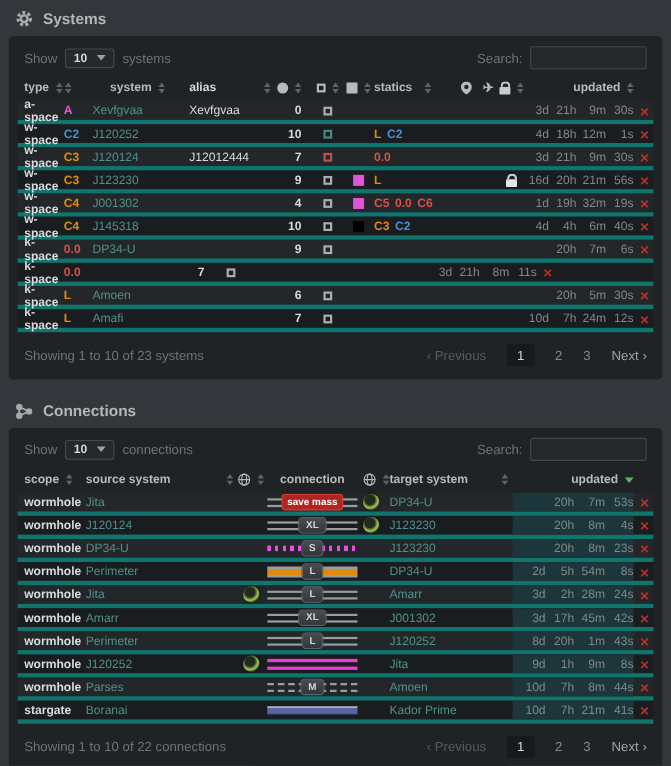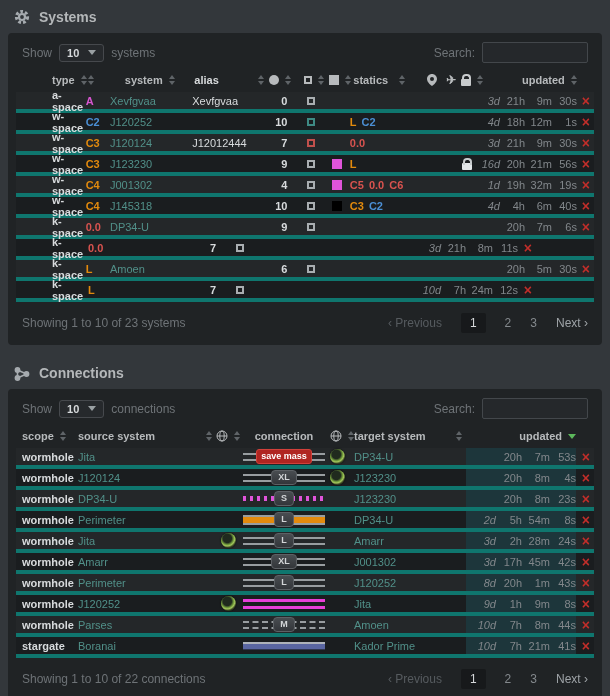--- a/index.html
+++ b/index.html
@@ -25,21 +25,21 @@
   .th-row{ display:flex; align-items:center; height:23px; font-weight:bold; color:#b7babc; font-size:11px; padding:0 0 1px; }
   .th{ display:flex; align-items:center; }
   .tr{ display:flex; align-items:center; height:21px; border-bottom:4px solid #0f766e; }
   .tr:nth-child(odd){ background:#242729; }
   .tr:nth-child(even){ background:#1a1d1f; }
   .td{ display:flex; align-items:center; height:100%; font-size:11px; }
   .b{ font-weight:bold; }
   .link{ color:#519089; cursor:pointer; }
   .type-text{ color:#d8dbdd; font-weight:bold; }
   
-  .s-type{width:42px;padding-left:6px;margin-left:30px;}
+  .s-type{width:42px;padding-left:6px;}
   .s-sec{width:26px;justify-content:flex-start;}
   .s-sys{width:88px;}
   .s-alias{width:76px;color:#d8dbdd;}
   .s-count{width:36px;justify-content:flex-end;padding-right:10px;color:#d8dbdd;font-weight:bold;}
   .s-box{width:28px;justify-content:center;}
   .s-fill{width:28px;justify-content:center;}
   .s-statics{width:74px;gap:5px;font-weight:bold;}
   .s-pin{width:20px;justify-content:center;}
   .s-plane{width:20px;justify-content:center;}
   .s-lock{width:22px;justify-content:center;}
@@ -49,21 +49,21 @@
   .c-scope{width:62px;padding-left:6px;}
   .c-src{width:138px;}
   .c-gl{width:24px;justify-content:center;}
   .c-conn{width:88px;justify-content:center;}
   .c-gr{width:26px;justify-content:flex-start;padding-left:2px;}
   .c-tgt{width:112px;}
   .c-upd{width:110px;}
   .c-del{width:18px;justify-content:flex-end;padding-right:4px;}
   .upd{ display:flex; justify-content:flex-end; align-items:center; color:#82878b; }
   .tseg{ display:inline-block; text-align:right; }
-  .tseg:nth-child(1){width:24px;font-style:italic;} .tseg:nth-child(2){width:26px;} .tseg:nth-child(3){width:28px;} .tseg:nth-child(4){width:26px;}
+  .tseg:nth-child(1){width:24px;} .tseg:nth-child(2){width:26px;} .tseg:nth-child(3){width:28px;} .tseg:nth-child(4){width:26px;}
   .teal-bg{ background:#1d363b; }
   .del{ color:#c12e2a; font-weight:bold; font-size:14px; cursor:pointer; line-height:1; }
   
   .sort{ display:inline-flex; flex-direction:column; gap:2px; margin-left:6px; }
   .sort i{ display:block; width:0; height:0; border-left:3.5px solid transparent; border-right:3.5px solid transparent; }
   .sort .u{ border-bottom:4px solid #5f6468; }
   .sort .d{ border-top:4px solid #5f6468; }
   .sort-desc{ margin-left:6px; width:0;height:0; border-left:4px solid transparent; border-right:4px solid transparent; border-top:5px solid #5cb85c; }
   .box{ display:inline-block; width:8px; height:8px; border:2px solid #a9aeb1; }
   .fill{ display:inline-block; width:10px; height:10px; }
@@ -472,20 +472,23 @@
           </div>
           <div class="td s-del">
             <span class="del">×</span>
           </div>
         </div>
         <div class="tr">
           <div class="td s-type">
             <span class="type-text">k-space</span>
           </div>
           <div class="td s-sec b" style="color: rgb(226, 138, 13);">L</div>
+          <div class="td s-sys">
+            <span class="link">Amafi</span>
+          </div>
           <div class="td s-alias"></div>
           <div class="td s-count">7</div>
           <div class="td s-box">
             <span class="box" style="border-color: rgb(169, 174, 177);"></span>
           </div>
           <div class="td s-fill"></div>
           <div class="td s-statics"></div>
           <div class="td s-pin"></div>
           <div class="td s-plane"></div>
           <div class="td s-lock"></div>

